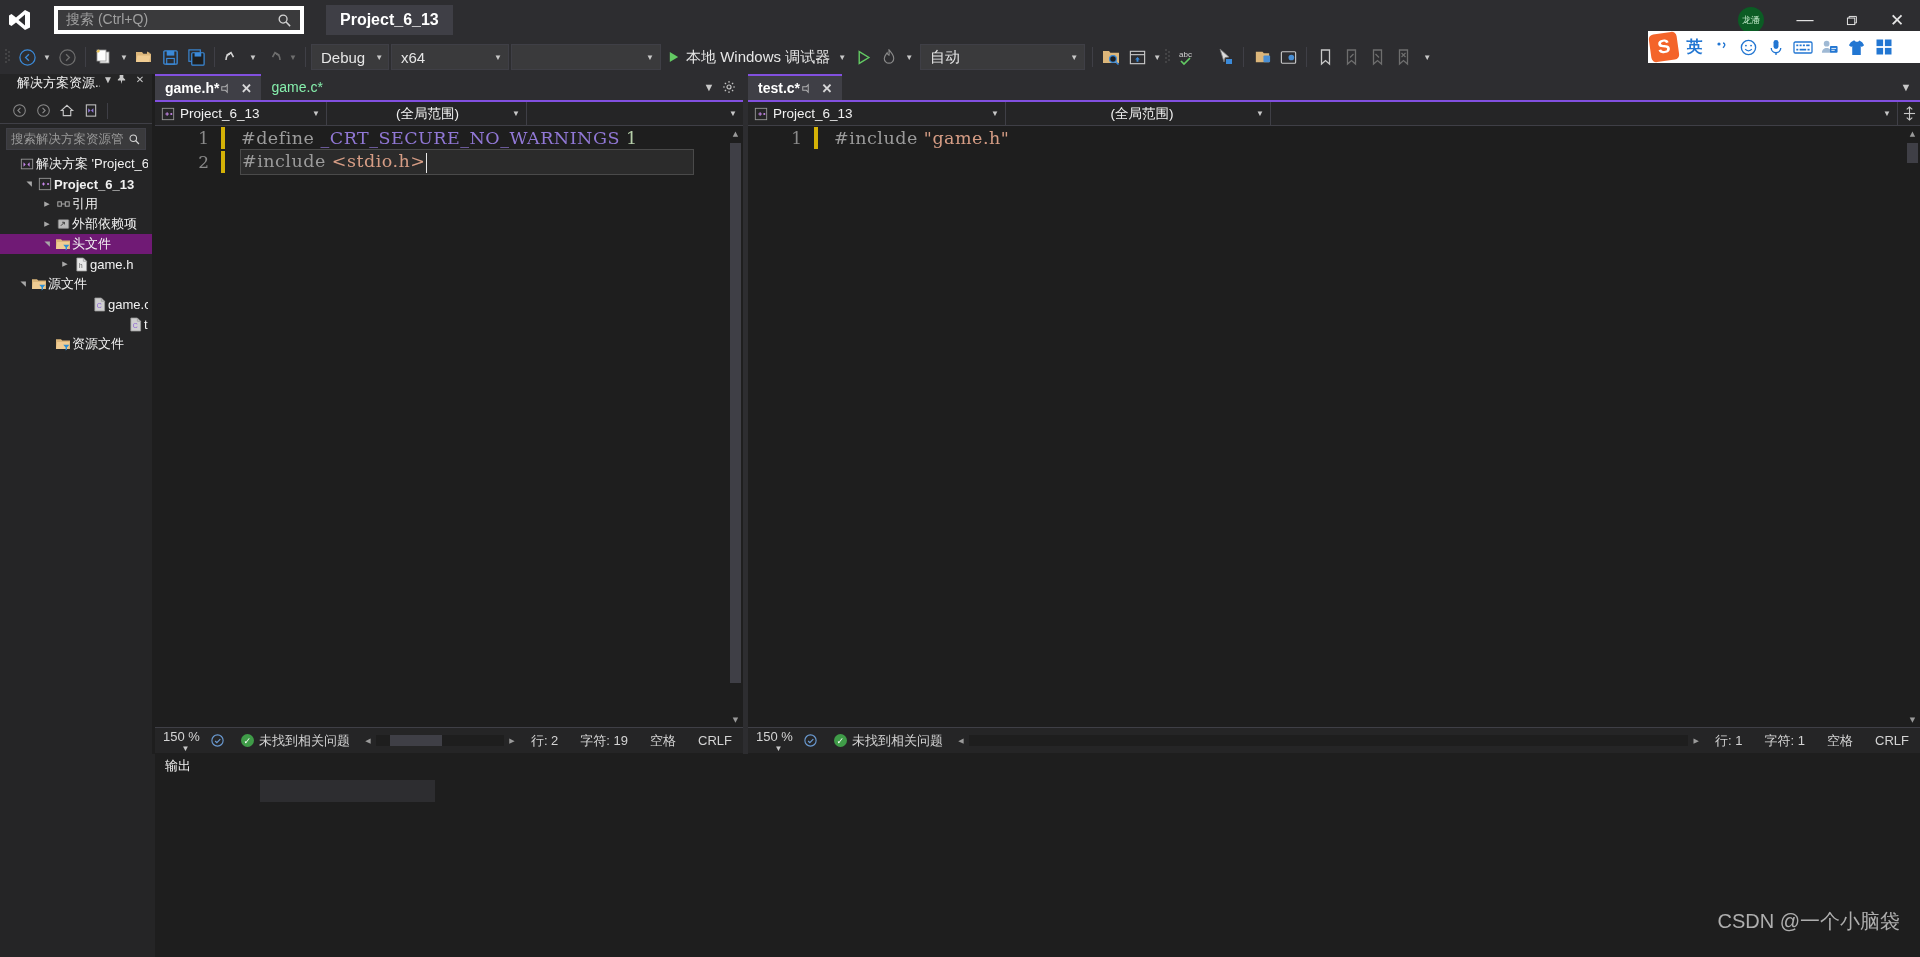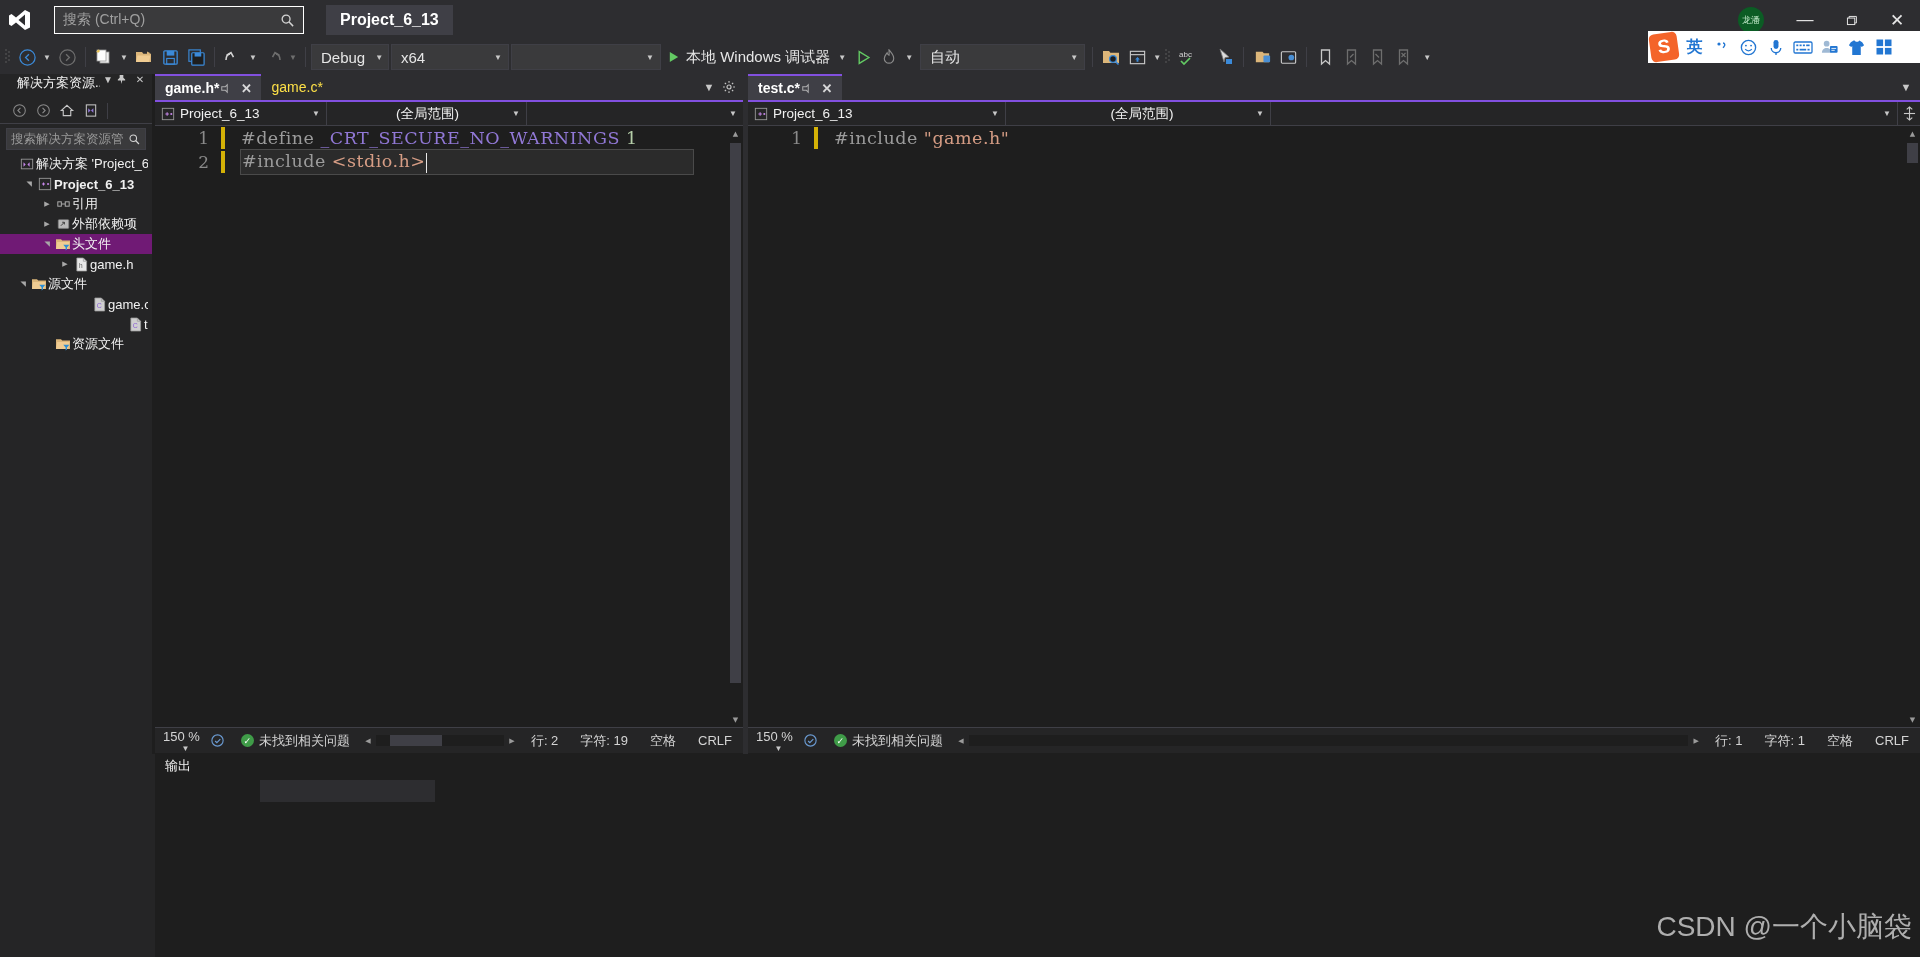--- a/index.html
+++ b/index.html
@@ -20,21 +20,21 @@
   .vs-logo {
     width: 40px; height: 40px; display: flex; align-items: center; justify-content: center;
   }
   .menubar { display: flex; align-items: center; height: 40px; }
   .menu-item {
     padding: 0 12px; height: 40px; line-height: 40px;
     font-size: 16px; color: #e6e6e6; cursor: default; white-space: nowrap;
   }
   .qsearch {
     margin-left: 14px; width: 250px; height: 28px; background: #3a3a3c;
-    border: 1px solid #ffffff; display: flex; align-items: center;
+    border: 4px solid #ffffff; display: flex; align-items: center;
     padding: 0 8px; color: #a0a0a0; font-size: 14px; position: relative;
   }
   .qsearch .ph { flex: 1; }
   .proj-title {
     margin-left: 22px; height: 30px; background: #3f3f46; color: #ffffff;
     font-size: 16px; font-weight: bold; display: flex; align-items: center;
     padding: 0 14px;
   }
   .title-right {
     position: absolute; right: 0; top: 0; height: 40px;
@@ -118,21 +118,21 @@
   .node.bold .nl { font-weight: bold; }
 
   
   .pane { position: absolute; top: 74px; height: 680px; background: #1e1e1e; }
   .pane.left { left: 155px; width: 588px; }
   .pane.right { left: 748px; width: 1172px; }
 
   .tabstrip { height: 26px; background: #2d2d30; display: flex; align-items: flex-end; position: relative; }
   .tab {
     height: 26px; display: flex; align-items: center; padding: 0 6px 0 10px;
-    font-size: 14px; color: #fde047; background: #2d2d30; white-space: nowrap;
+    font-size: 14px; color: #86efac; background: #2d2d30; white-space: nowrap;
   }
   .tab.active {
     background: #3f3f46; color: #ffffff; font-weight: bold;
     border-top: 2px solid #8250df;
   }
   .tab .ti { width: 18px; text-align: center; font-size: 13px; opacity: .8; }
   .tabstrip-right {
     margin-left: auto; display: flex; align-items: center; height: 26px; padding-right: 4px;
   }
   .tsr-btn { width: 20px; height: 24px; display:flex; align-items:center; justify-content:center; color: #c8c8c8; font-size: 11px; }
@@ -236,22 +236,22 @@
     transform: rotate(-8deg); margin-right: 3px;
   }
   .ime-btn {
     width: 27px; height: 30px; display: flex; align-items: center; justify-content: center;
     color: #2276d2; font-size: 16px; font-weight: bold;
   }
   .ime-btn.sm { font-size: 14px; }
 
   
   .watermark {
-    position: absolute; right: 8px; top: 908px; color: #c8c8c8;
-    font-size: 28px; font-family: "Liberation Sans", sans-serif; opacity: .85;
+    position: absolute; right: 20px; top: 908px; color: #c8c8c8;
+    font-size: 20px; font-family: "Liberation Sans", sans-serif; opacity: .85;
   }
 
   svg { display: block; }
 </style>
 </head>
 <body>
 
 <div class="titlebar">
   <div class="vs-logo">
     <svg width="24" height="24" viewBox="0 0 24 24">

